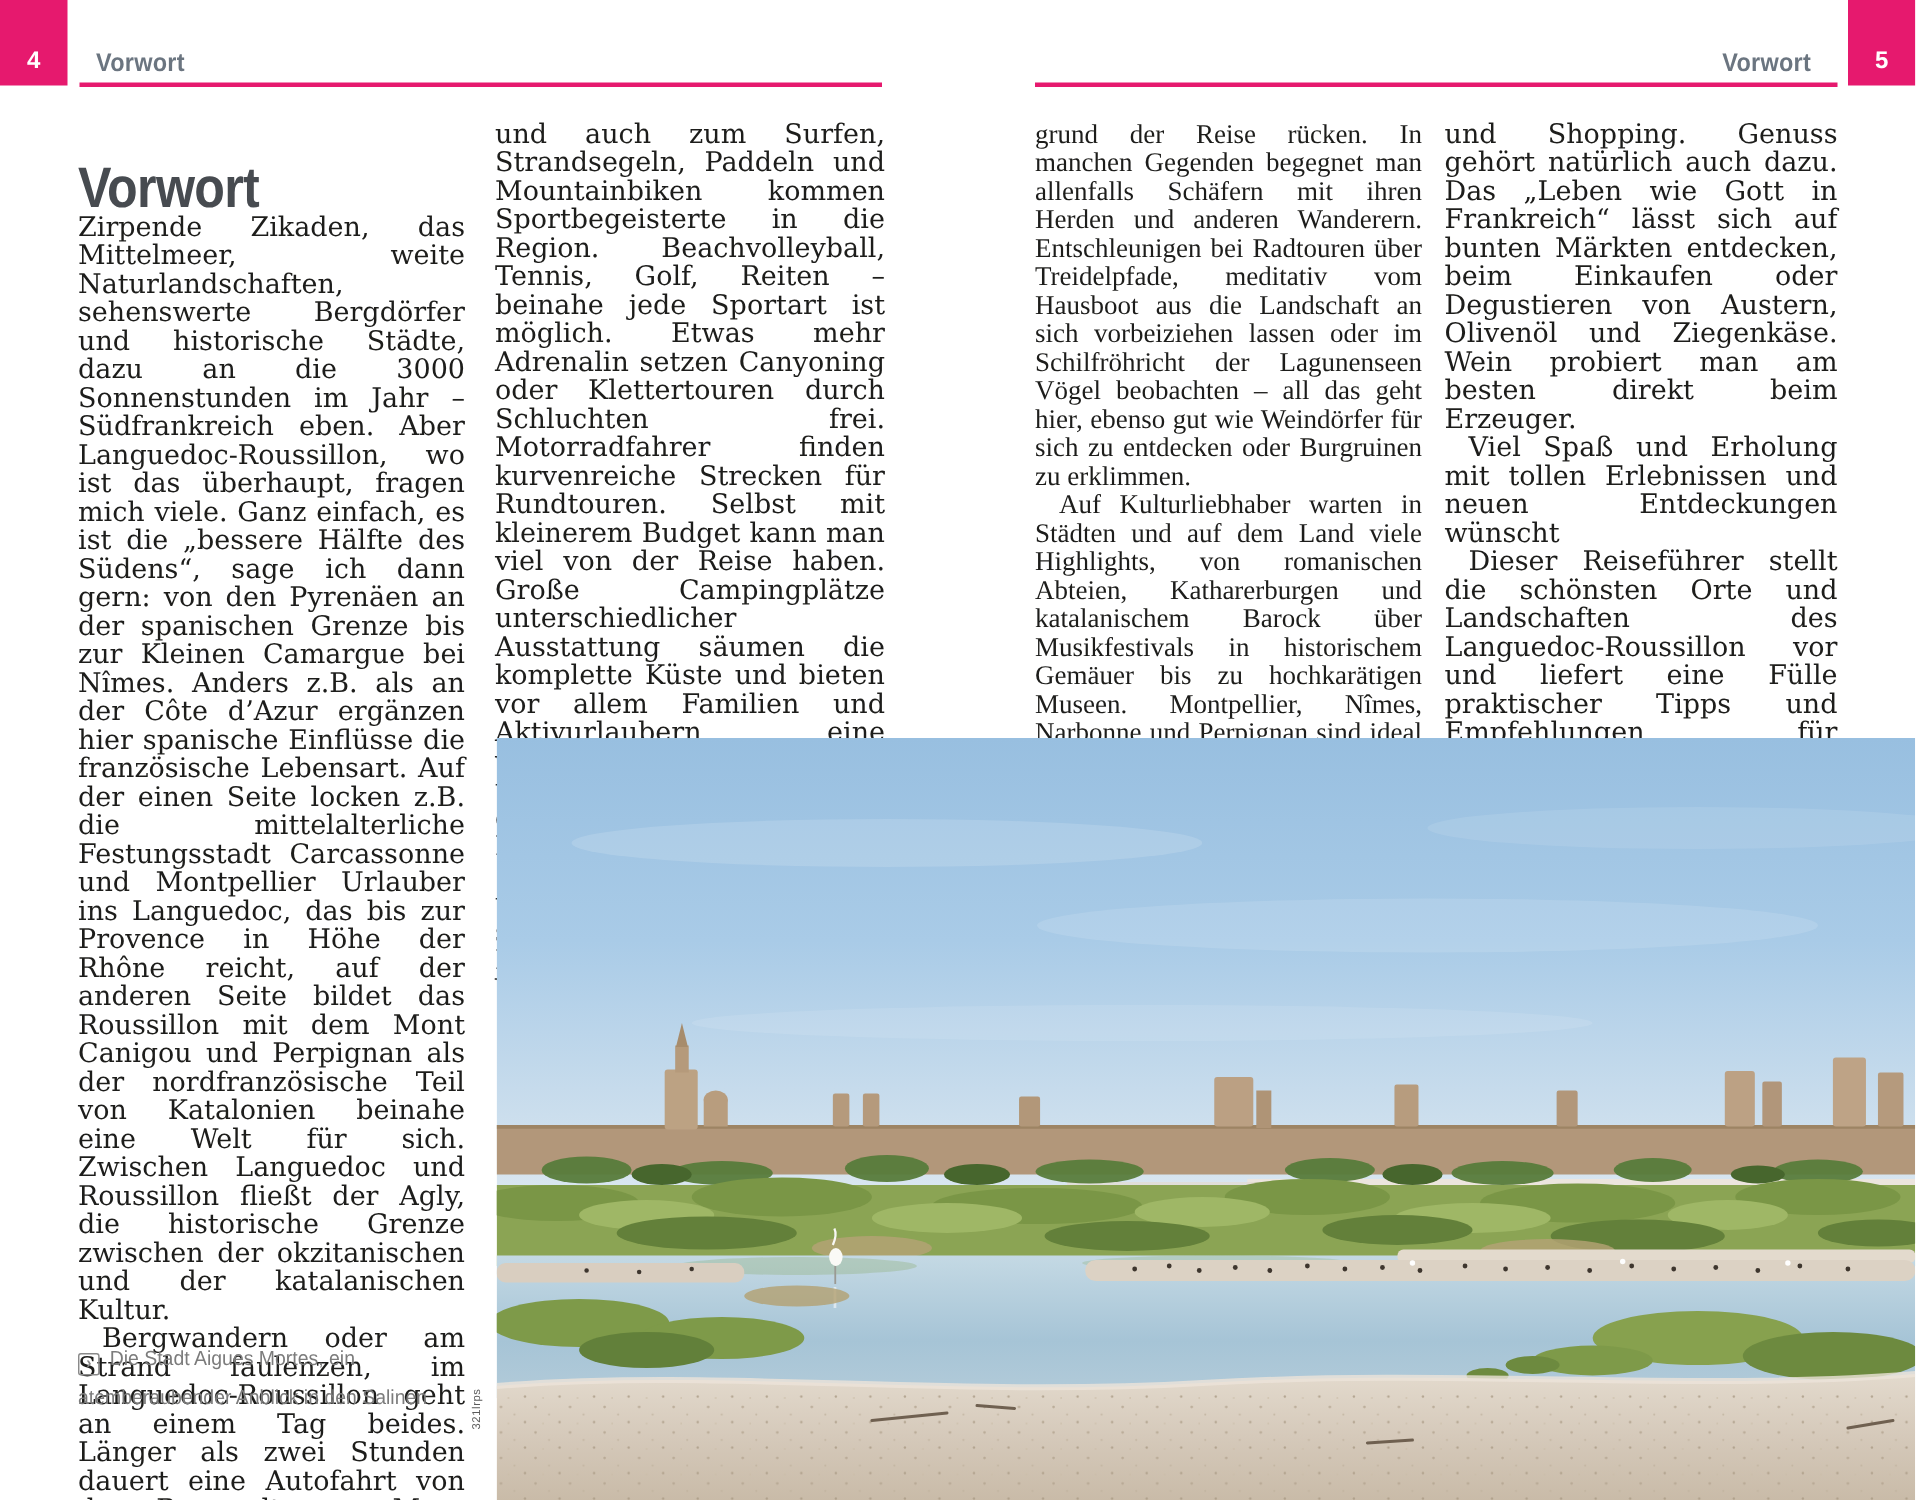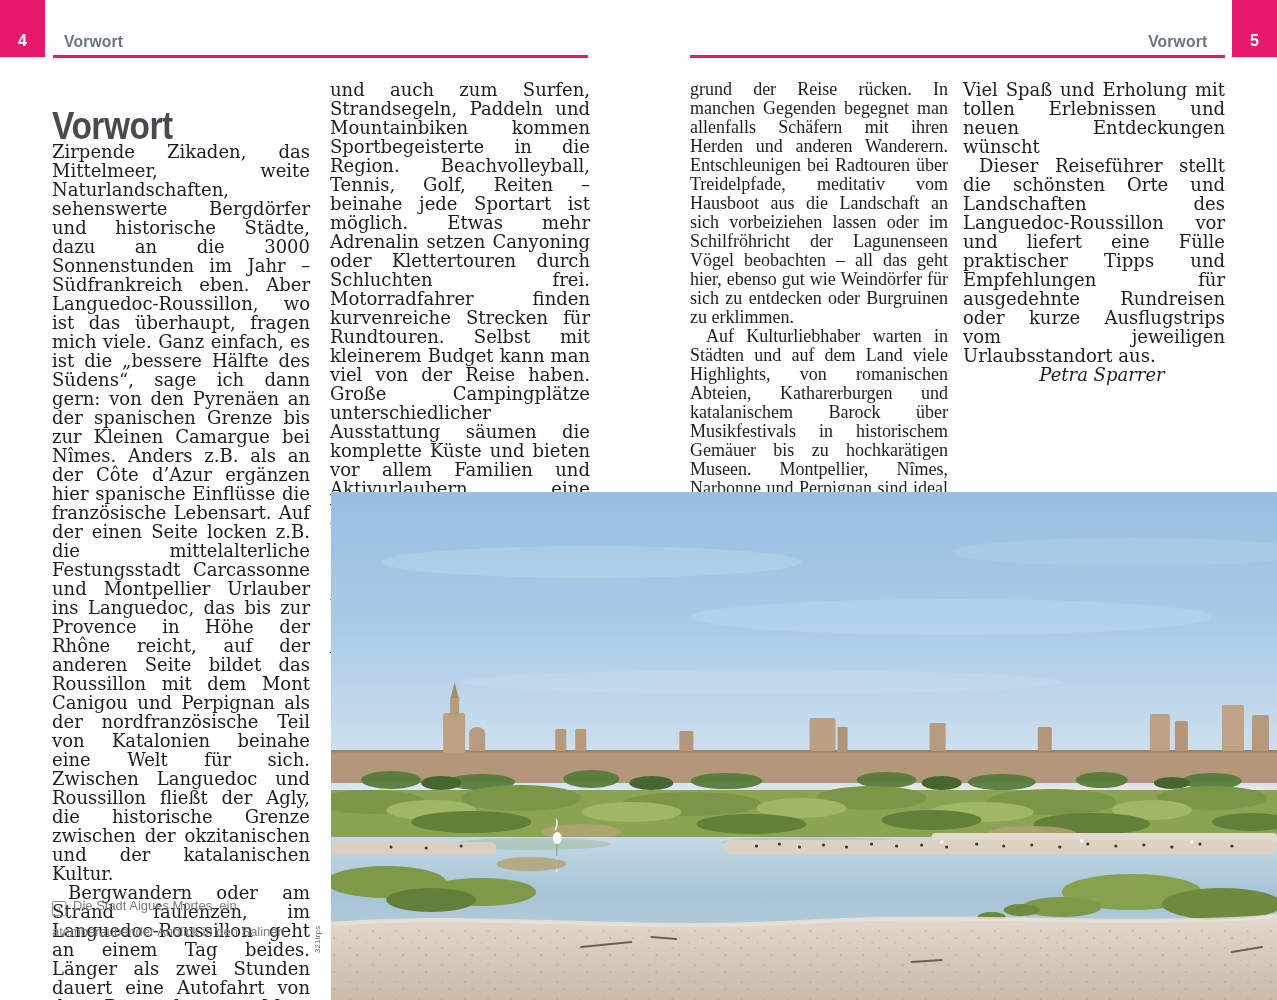--- a/index.html
+++ b/index.html
@@ -76,20 +76,21 @@
     <p>und auch zum Surfen, Strandsegeln, Paddeln und Mountainbiken kommen Sportbegeisterte in die Region. Beachvolleyball, Tennis, Golf, Reiten – beinahe jede Sportart ist möglich. Etwas mehr Adrenalin setzen Canyoning oder Klettertouren durch Schluchten frei. Motorradfahrer finden kurvenreiche Strecken für Rundtouren. Selbst mit kleinerem Budget kann man viel von der Reise haben. Große Campingplätze unterschiedlicher Ausstattung säumen die komplette Küste und bieten vor allem Familien und Aktivurlaubern eine vielfältige Infrastruktur zu überschaubarem Preis – deutschsprachige Mitarbeiter inklusive.</p>
     <p>Im Norden des Languedoc und in den Pyrenäen lassen sich Naturerlebnisse am Rand der Zivilisation in den Vorder-</p>
   </div>
 
   <div class="col col3">
     <p>grund der Reise rücken. In manchen Gegenden begegnet man allenfalls Schäfern mit ihren Herden und anderen Wanderern. Entschleunigen bei Radtouren über Treidelpfade, meditativ vom Hausboot aus die Landschaft an sich vorbeiziehen lassen oder im Schilfröhricht der Lagunenseen Vögel beobachten – all das geht hier, ebenso gut wie Weindörfer für sich zu entdecken oder Burgruinen zu erklimmen.</p>
     <p>Auf Kulturliebhaber warten in Städten und auf dem Land viele Highlights, von romanischen Abteien, Katharerburgen und katalanischem Barock über Musikfestivals in historischem Gemäuer bis zu hochkarätigen Museen. Montpellier, Nîmes, Narbonne und Perpignan sind ideal für Kurztrips mit Besichtigungen</p>
   </div>
 
   <div class="col col4">
+    <p>und Shopping. Genuss gehört natürlich auch dazu. Das „Leben wie Gott in Frankreich“ lässt sich auf bunten Märkten entdecken, beim Einkaufen oder Degustieren von Austern, Olivenöl und Ziegenkäse. Wein probiert man am besten direkt beim Erzeuger.</p>
     <p>Viel Spaß und Erholung mit tollen Erlebnissen und neuen Entdeckungen wünscht</p>
     <p>Dieser Reiseführer stellt die schönsten Orte und Landschaften des Languedoc-Roussillon vor und liefert eine Fülle praktischer Tipps und Empfehlungen für ausgedehnte Rundreisen oder kurze Ausflugstrips vom jeweiligen Urlaubsstandort aus.</p>
     <p class="signature">Petra Sparrer</p>
   </div>
 
   <div class="photo">
     <svg viewBox="0 0 945 508" preserveAspectRatio="none">
       <defs>
         <linearGradient id="sky" x1="0" y1="0" x2="0" y2="1">
           <stop offset="0" stop-color="#98bfe0"></stop>

